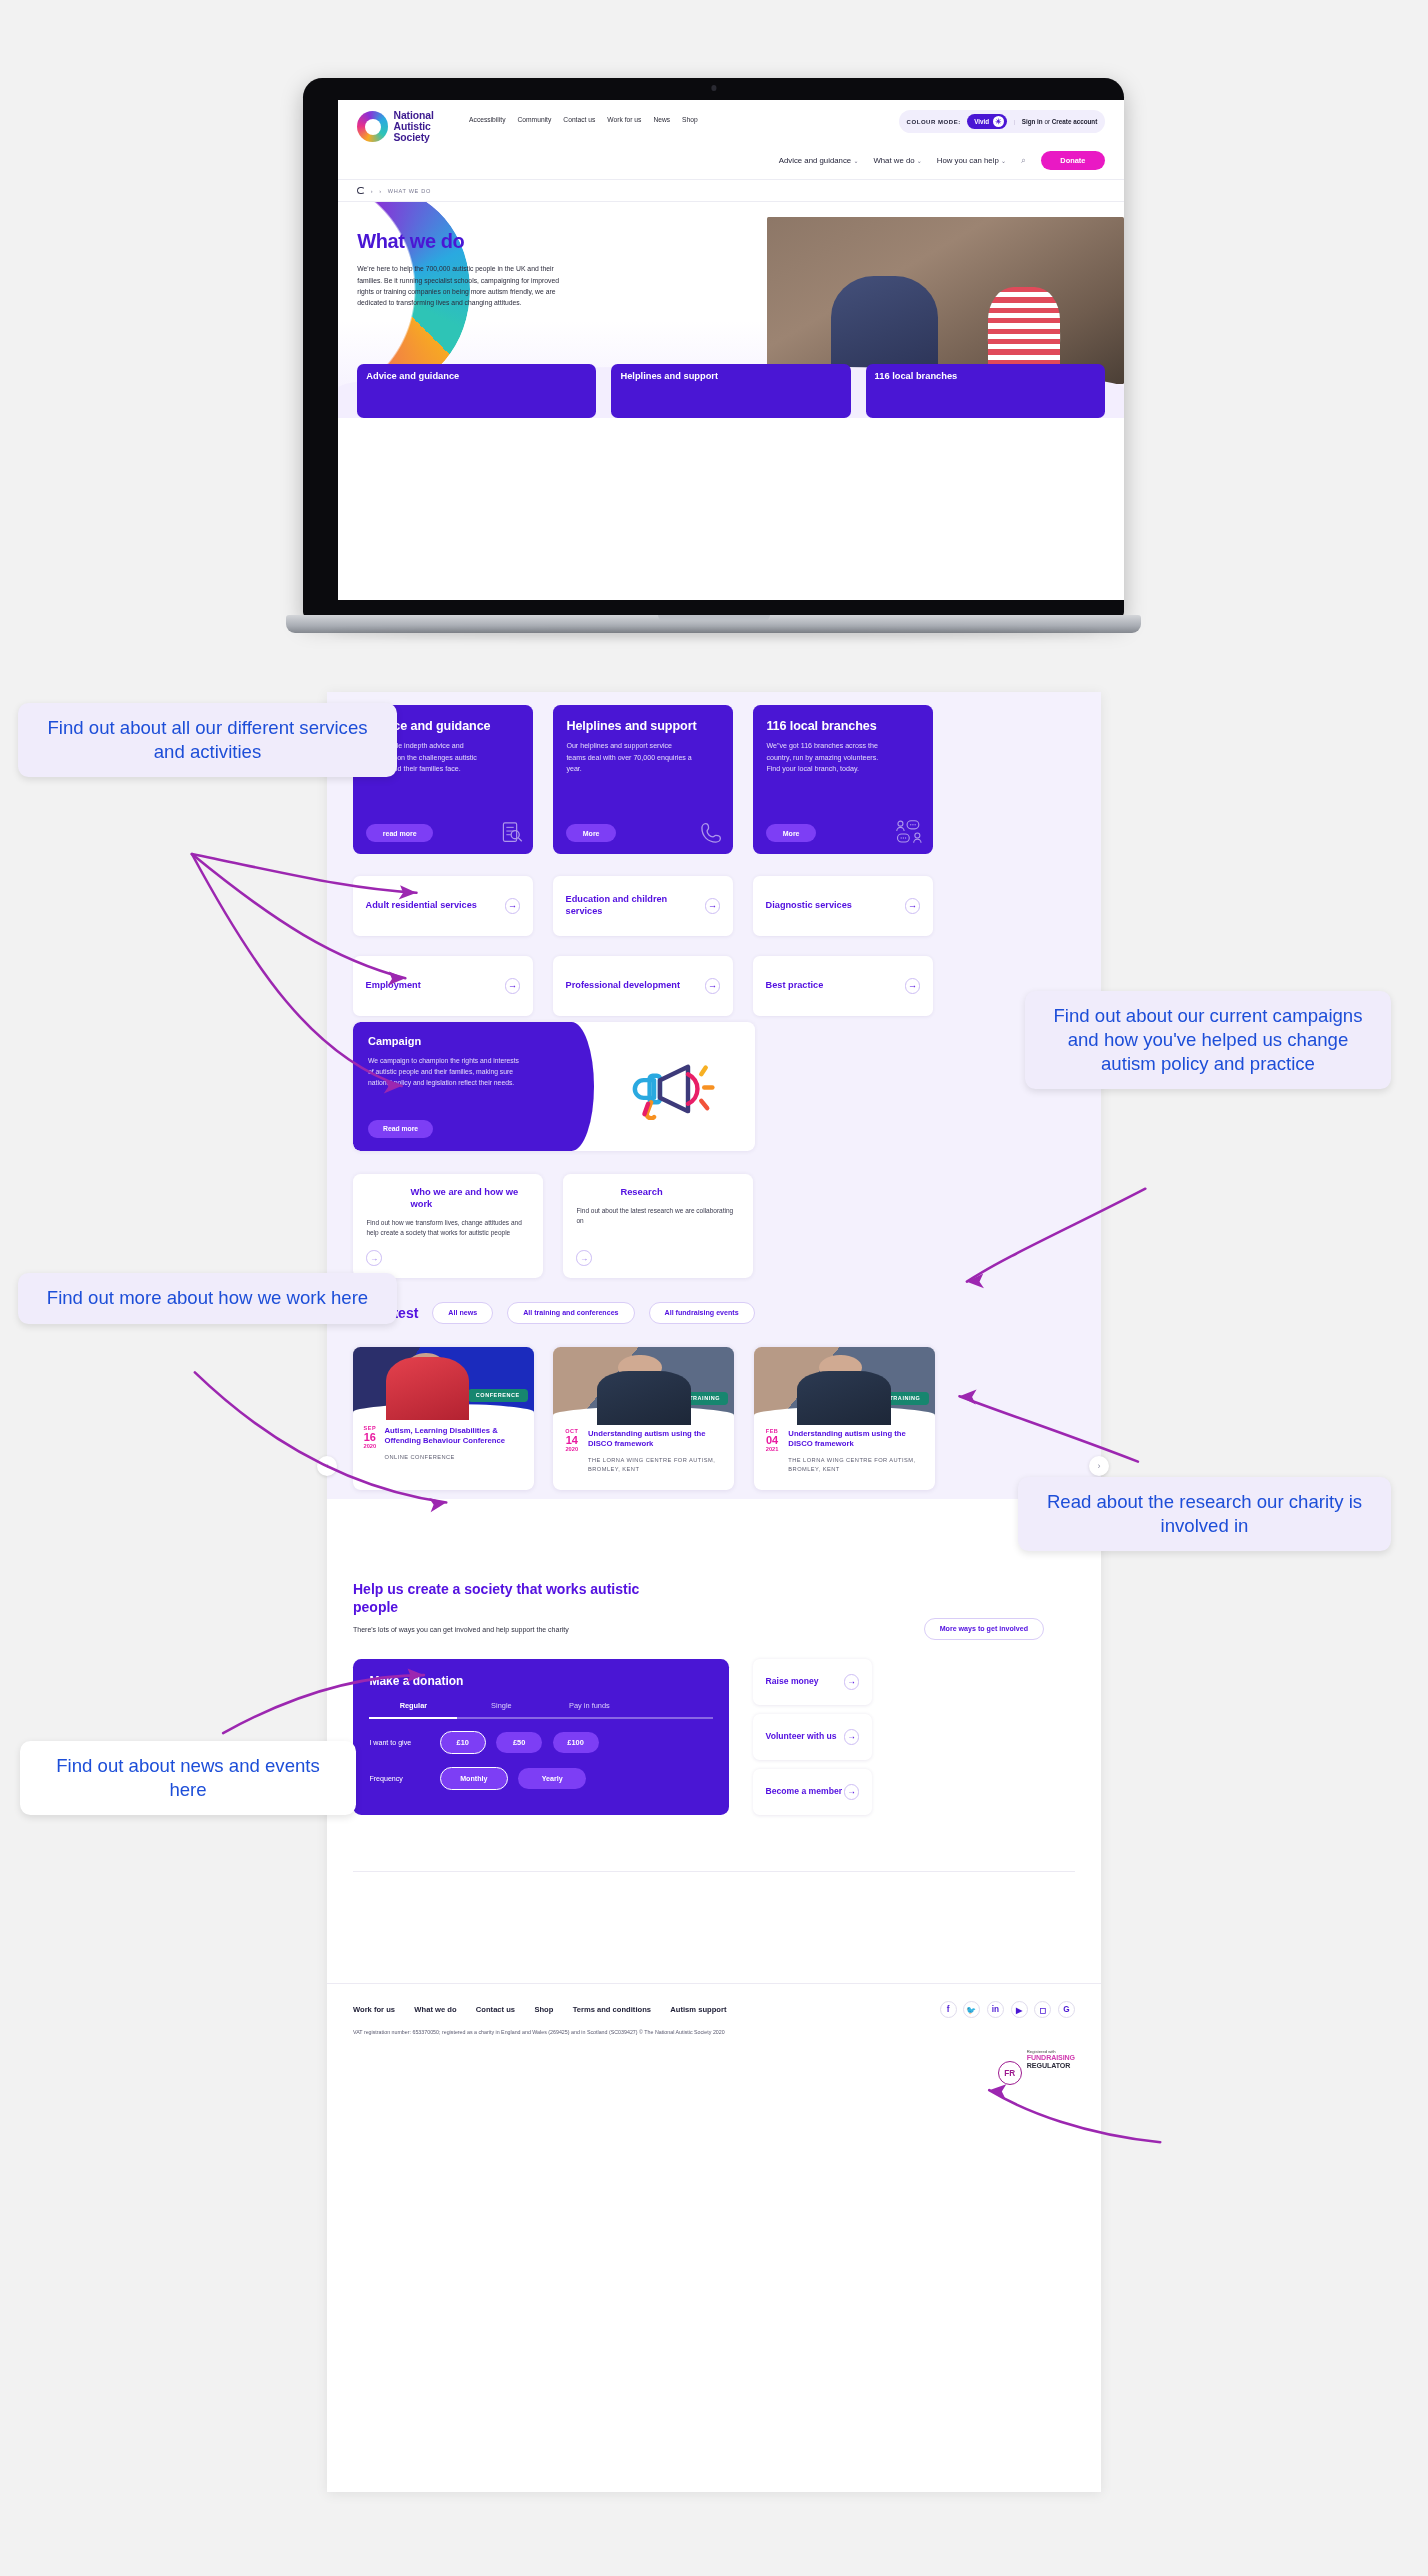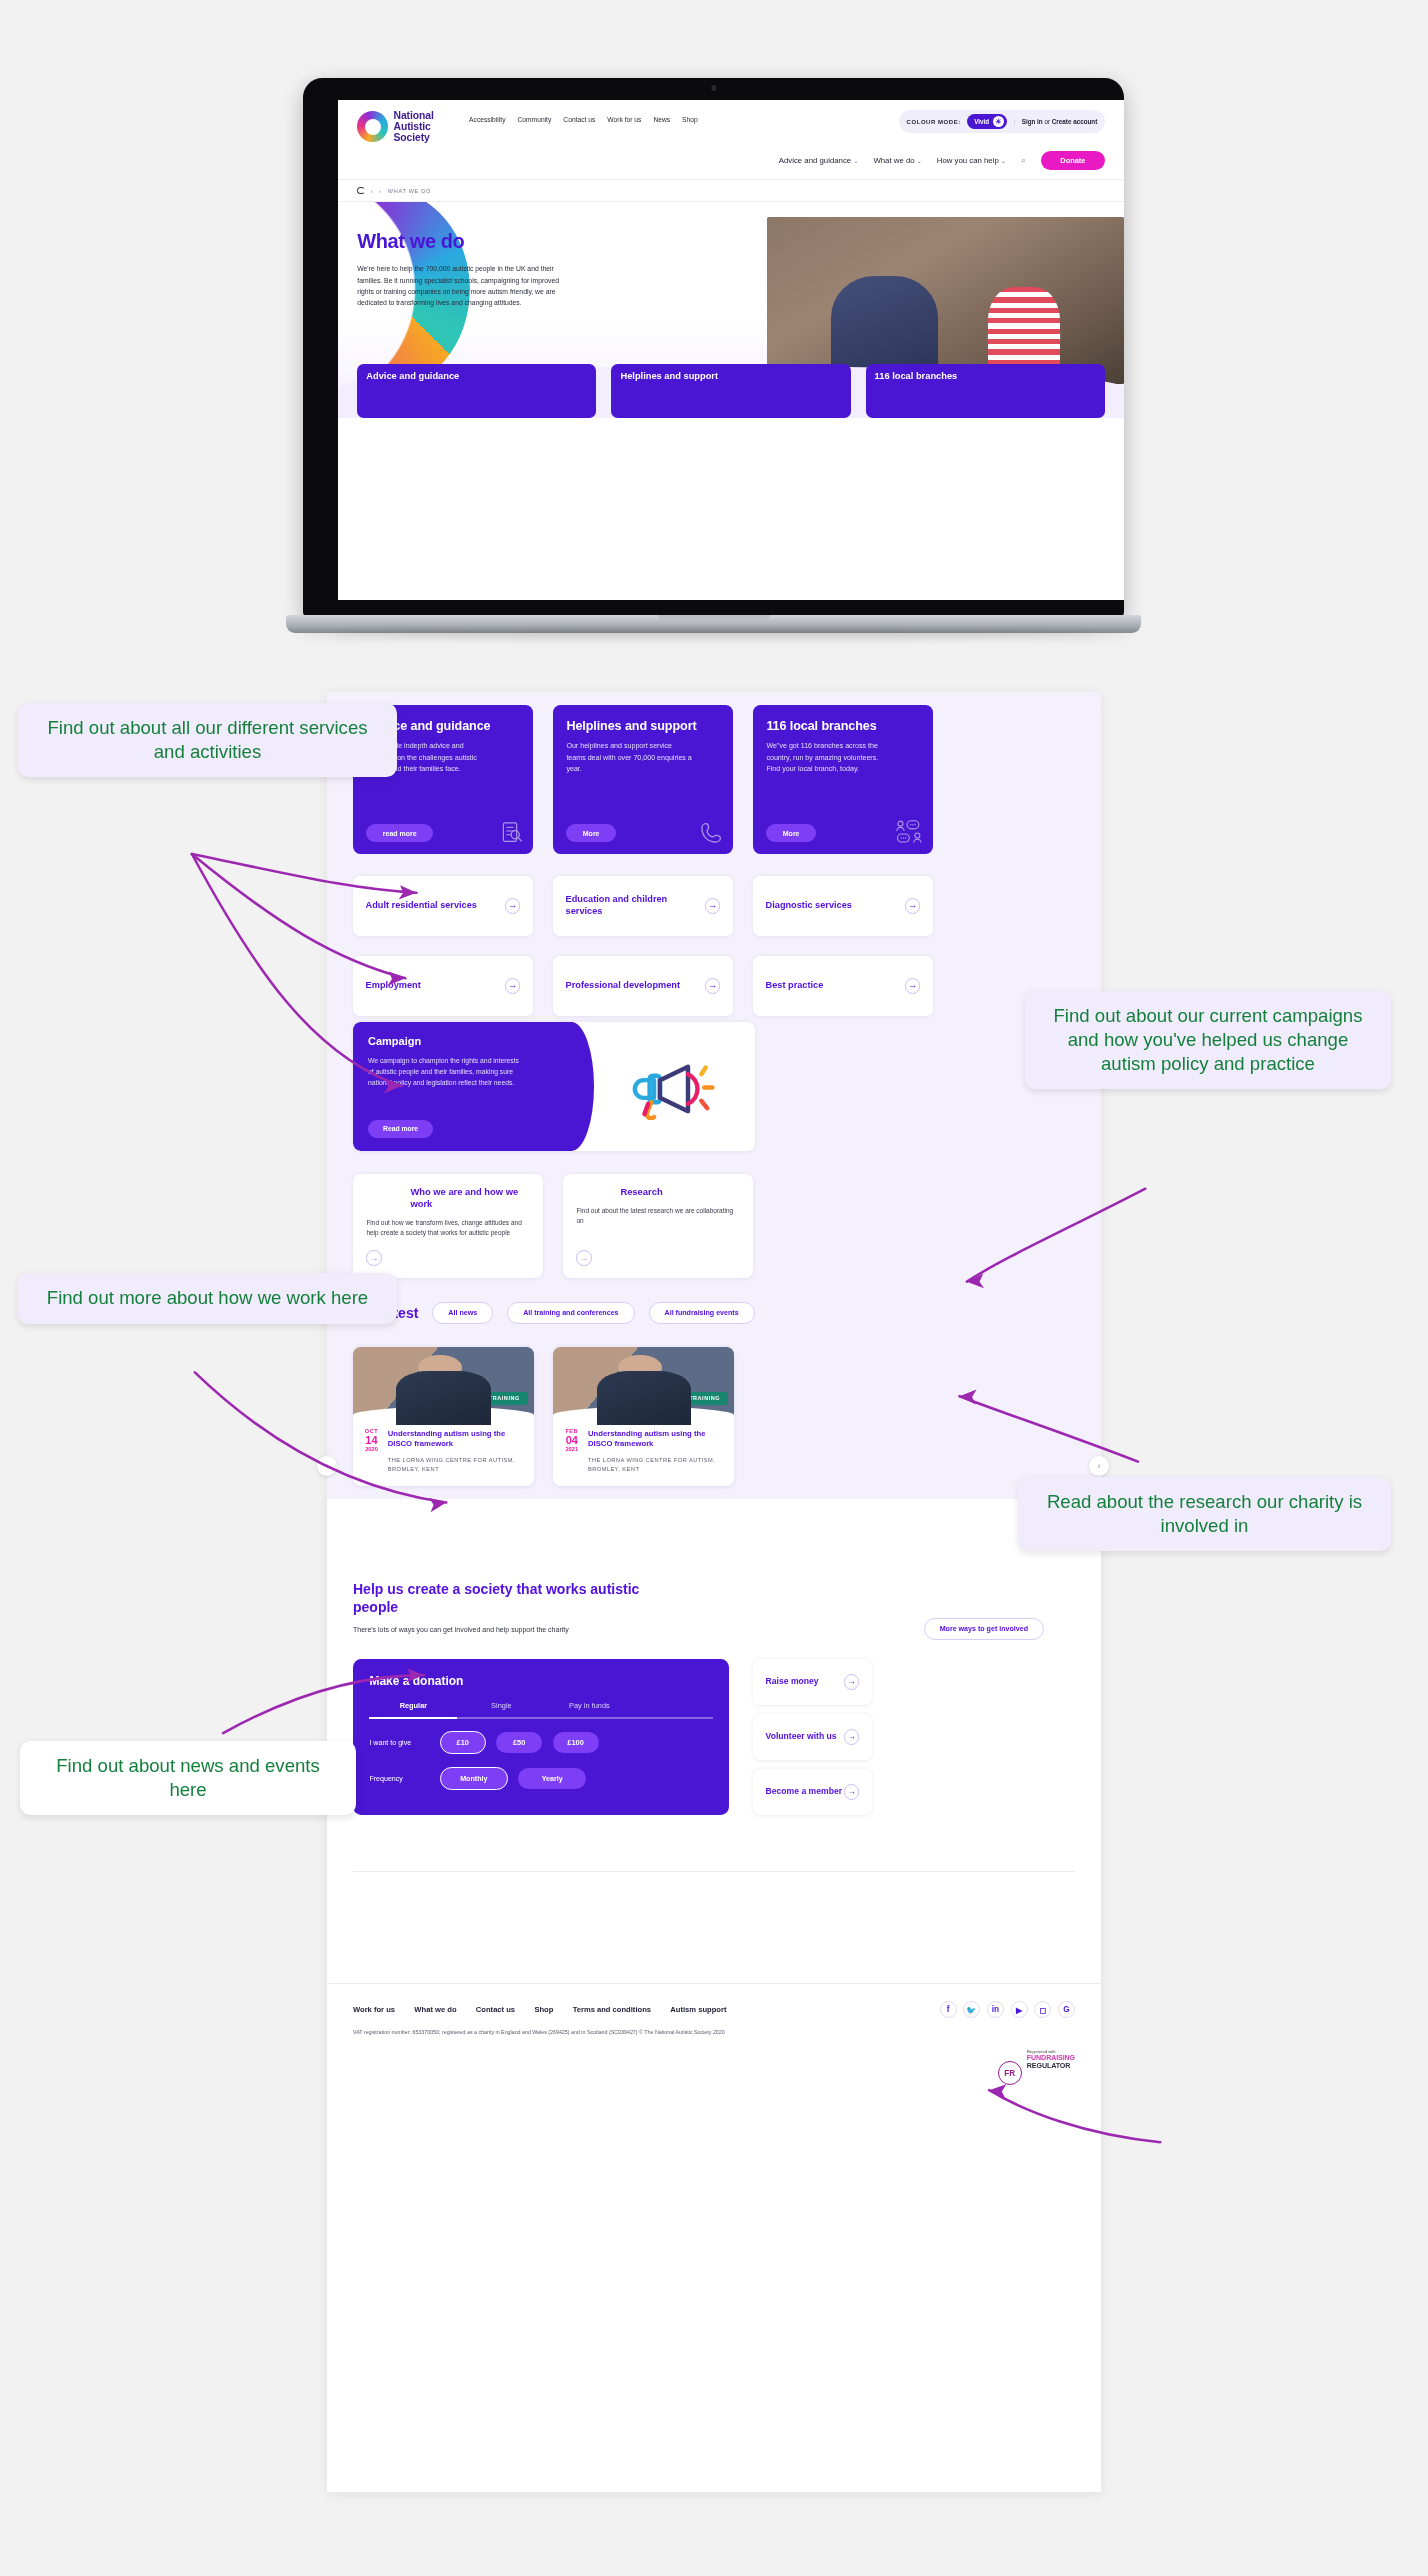--- a/index.html
+++ b/index.html
@@ -238,21 +238,21 @@
   .fr-logo { position:absolute; right: 0; top: 28px; display:flex; align-items:center; gap:5.2px;}
   .fr-circle { width: 24px; height: 24px; border-radius:50%; border:1.9px solid #9c1a8f;
      color:#9c1a8f; font-size: 8.2px; font-weight:800; display:flex;align-items:center;justify-content:center;margin-top:28px;}
   .fr-text .l1 { font-size: 4.2px; color:#444; }
   .fr-text .l2 { font-size: 7.1px; color:#d13bb0; font-weight:800; letter-spacing:-0.1px;}
   .fr-text .l3 { font-size: 7.1px; color:#2b2b3a; font-weight:800; letter-spacing:-0.1px;}
 
   
   .callout {
     position: absolute; background: #f0ecfb; border-radius: 10.4px;
-    color: #15803d; font-size: 18.6px; line-height: 1.28; text-align: center;
+    color: #1d4ed8; font-size: 18.6px; line-height: 1.28; text-align: center;
     padding: 13.4px 16.4px; box-shadow: 0 2.2px 7.4px rgba(0,0,0,.10);
   }
   .callout.white { background: #ffffff; }
   .anno-svg { position:absolute; left:0; top:0; width: 1428px; height: 2576px; pointer-events:none; }
 </style>
 </head>
 <body>
 
 <div id="stage">
 
@@ -435,20 +435,37 @@
     </div>
 
     <div class="latest-head">
       <div class="latest-title">The latest</div>
       <div class="pill">All news</div>
       <div class="pill">All training and conferences</div>
       <div class="pill">All fundraising events</div>
     </div>
 
     <div class="cards-row">
+      <div class="ecard short">
+        <div class="ephoto ph1">
+          <div class="tag">CONFERENCE</div>
+          <div class="cut"></div>
+        </div>
+        <div class="ebody">
+          <div class="edate">
+            <div class="m">SEP</div>
+            <div class="d">16</div>
+            <div class="y">2020</div>
+          </div>
+          <div>
+            <div class="etitle">Autism, Learning Disabilities &amp; Offending Behaviour Conference</div>
+            <div class="eloc">ONLINE CONFERENCE</div>
+          </div>
+        </div>
+      </div>
 
       <div class="ecard tall">
         <div class="ephoto ph2">
           <div class="tag">TRAINING</div>
           <div class="cut"></div>
         </div>
         <div class="ebody">
           <div class="edate">
             <div class="m">OCT</div>
             <div class="d">14</div>

